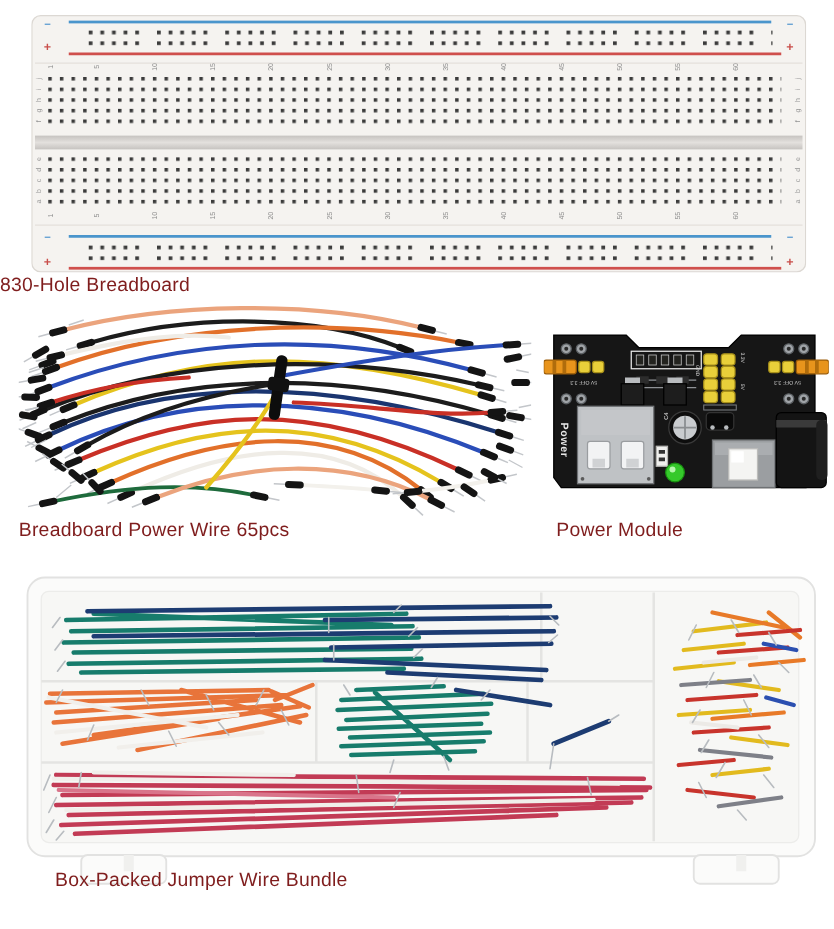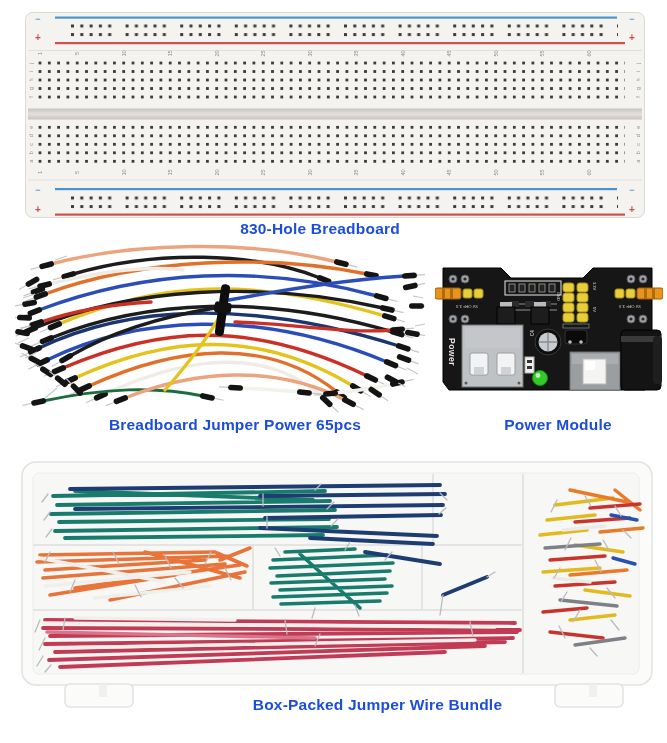--- a/index.html
+++ b/index.html
@@ -1,20 +1,20 @@
 <!DOCTYPE html>
 <html><head>
 <meta charset="utf-8">
 <style>
   html,body{margin:0;padding:0;background:#ffffff;}
   #stage{position:relative;width:667px;height:743px;background:#ffffff;overflow:hidden;
          font-family:"Liberation Sans",sans-serif;}
   .prod{position:absolute;}
-  .caption{position:absolute;font-weight:700;font-size:15.5px;color:#1d4ed8;
-           text-align:center;letter-spacing:.2px;font-family:"Liberation Sans",sans-serif;}
+  .caption{position:absolute;font-weight:400;font-size:15.5px;color:#7f1d1d;
+           letter-spacing:.2px;font-family:"Liberation Sans",sans-serif;}
   svg text{font-family:"Liberation Sans",sans-serif;}
 </style>
 </head>
 <body>
 
 <div id="stage">
 
   <svg class="prod" style="left:25px;top:12px;" width="620" height="206" viewBox="0 0 620 206">
     <defs>
       <pattern id="pGridA" patternUnits="userSpaceOnUse" x="13.6" y="49.6" width="9.3" height="8.5">
@@ -177,21 +177,21 @@
       <use href="#tipShape" transform="translate(370 138) rotate(28)"></use>
       <use href="#tipShape" transform="translate(354 150) rotate(34)"></use>
     </g>
     <path d="M8 60 L20 56 M5 90 L16 88 M10 120 L22 114 M30 160 L42 150 M3 105 L14 100 M40 22 L52 18
              M398 58 L408 60 M400 88 L410 86 M392 130 L403 136" stroke="#c3c6ca" stroke-width="1.1" fill="none"></path>
     <g transform="rotate(8 207 72)">
       <rect x="203" y="46" width="9" height="52" rx="4" fill="#0d0d0d"></rect>
       <rect x="199" y="64" width="17" height="11" rx="3" fill="#111111"></rect>
     </g>
   </svg>
-  <div class="caption" style="left:15px;top:416px;width:440px;">Breadboard Jumper Power 65pcs</div>
+  <div class="caption" style="left:15px;top:416px;width:440px;">Breadboard Power Wire 65pcs</div>
 
   <svg class="prod" style="left:435px;top:252px;" width="228" height="145" viewBox="0 0 228 145">
     <defs>
       <linearGradient id="usbGrad" x1="0" y1="0" x2="0" y2="1">
         <stop offset="0" stop-color="#caccce"></stop>
           <stop offset="0.45" stop-color="#b2b5b8"></stop>
           <stop offset="1" stop-color="#9b9ea1"></stop>
       </linearGradient>
     </defs>
     <path d="M8 16 L66 16 L76 26 L148 26 L158 16 L217 16 L217 130 L210 138 L14 138 L8 130 Z" stroke="#000000" fill="#161616"></path>

